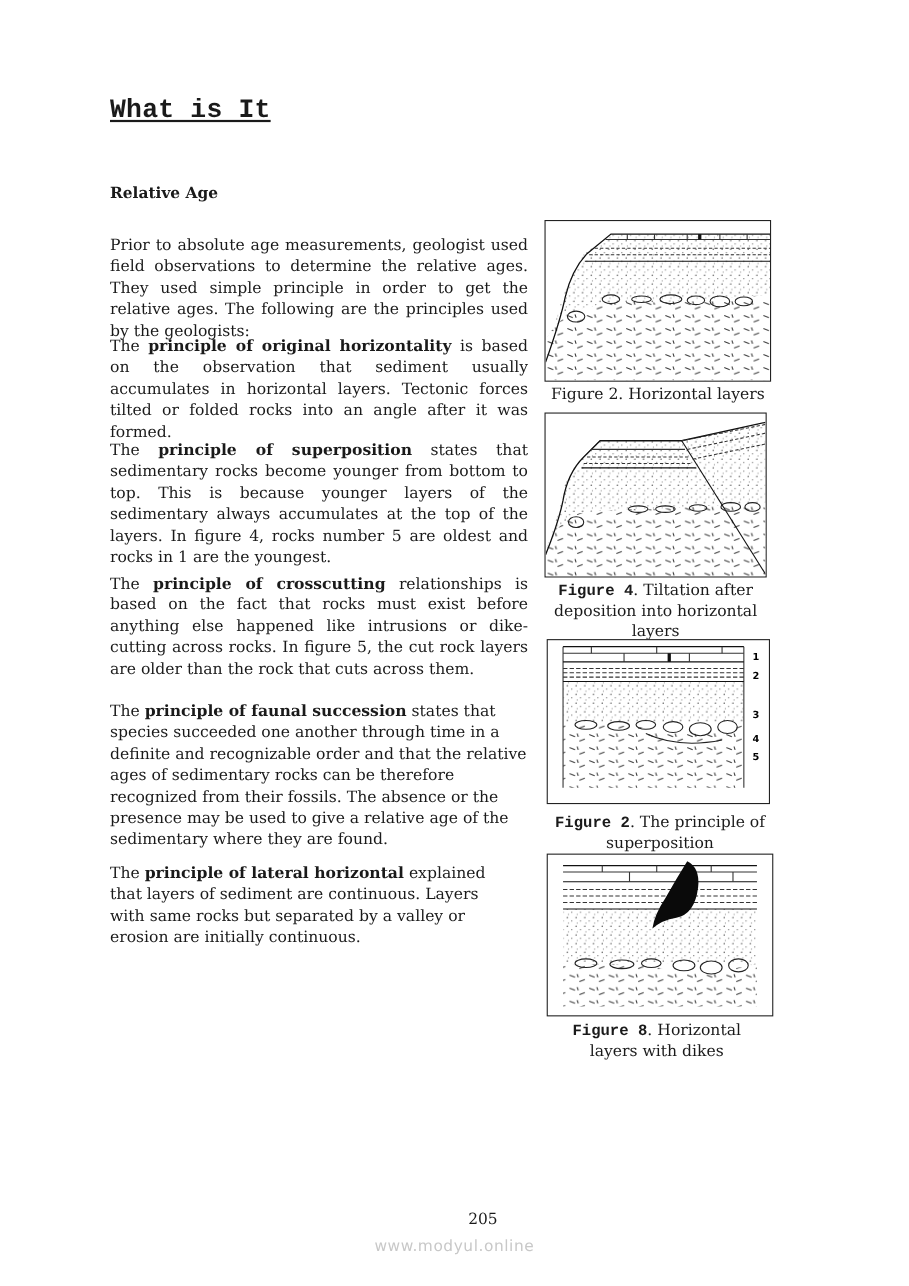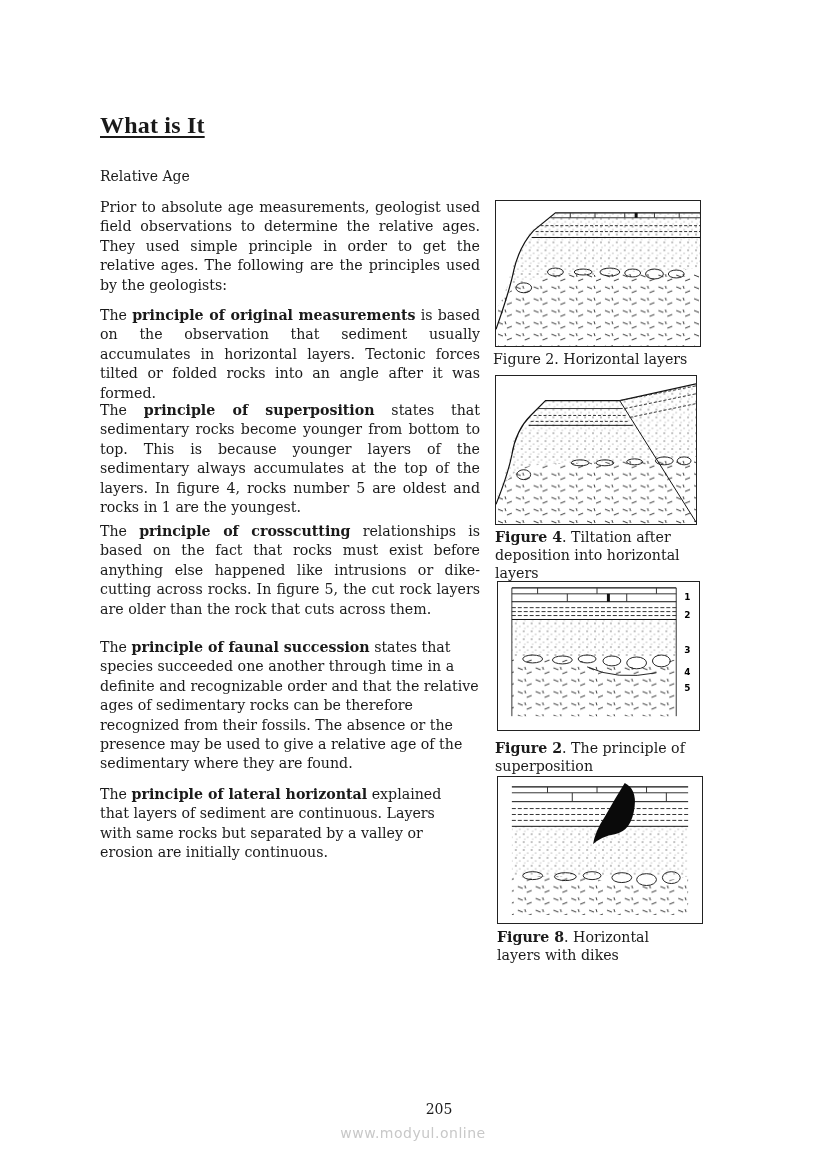--- a/index.html
+++ b/index.html
@@ -1,37 +1,37 @@
 <!DOCTYPE html>
 <html><head>
 <meta charset="utf-8">
 <style>
   html, body { margin: 0; padding: 0; background: #ffffff; }
   body { width: 826px; height: 1169px; position: relative; overflow: hidden; font-family: "DejaVu Serif", serif; color: #1a1a1a; }
-  .title { position: absolute; left: 100px; top: 112px; font-family: Liberation Serif, serif; font-weight: bold; font-size: 24px; text-decoration: underline; text-decoration-thickness: 2px; text-underline-offset: 3px; margin: 0; letter-spacing: 0.2px; }
-  .subtitle { position: absolute; left: 100px; top: 168px; font-weight: normal; font-size: 14px; margin: 0; }
+  .title { position: absolute; left: 100px; top: 87px; font-family: Liberation Mono, monospace; font-weight: bold; font-size: 24px; text-decoration: underline; text-decoration-thickness: 2px; text-underline-offset: 3px; margin: 0; letter-spacing: 0.2px; }
+  .subtitle { position: absolute; left: 100px; top: 168px; font-weight: bold; font-size: 14px; margin: 0; }
   .para { position: absolute; left: 100px; width: 380px; font-size: 14.2px; line-height: 19.4px; margin: 0; }
   .para.justify { text-align: justify; text-align-last: left; }
   .para b { font-weight: bold; }
   .fig { position: absolute; border: 1px solid #222; background: #fff; box-sizing: border-box; overflow: hidden; }
   .fig svg { display: block; width: 100%; height: 100%; }
-  .caption { position: absolute; font-size: 14.2px; line-height: 18px; margin: 0; }
-  .caption b { font-weight: bold; }
+  .caption { position: absolute; font-size: 14.2px; line-height: 18px; text-align: center; margin: 0; }
+  .caption b { font-weight: bold; font-family: Liberation Mono, monospace; }
   .page-num { position: absolute; left: 0; width: 826px; top: 1101px; text-align: center; font-size: 14px; padding-left: 26px; }
   .watermark { position: absolute; left: 0; width: 826px; top: 1125px; text-align: center; font-family: "DejaVu Sans", sans-serif; font-size: 14px; color: #c8c8c8; letter-spacing: 0.5px; }
 </style>
 </head>
 <body>
 
 <h1 class="title">What is It</h1>
 <h2 class="subtitle">Relative Age</h2>
 
-<p class="para justify" style="top:198px;">Prior to absolute age measurements, geologist used field observations to determine the relative ages. They used simple principle in order to get the relative ages.  The following are the principles used by the geologists:</p>
+<p class="para justify" style="top:214px;">Prior to absolute age measurements, geologist used field observations to determine the relative ages. They used simple principle in order to get the relative ages.  The following are the principles used by the geologists:</p>
 
-<p class="para justify" style="top:306px;"><span>The </span><b>principle of original measurements</b><span> is based on the observation that sediment usually accumulates in horizontal layers. Tectonic forces tilted or folded rocks into an angle after it was formed.</span></p>
+<p class="para justify" style="top:306px;"><span>The </span><b>principle of original horizontality</b><span> is based on the observation that sediment usually accumulates in horizontal layers. Tectonic forces tilted or folded rocks into an angle after it was formed.</span></p>
 
 <p class="para justify" style="top:401px;"><span>The </span><b>principle of superposition</b><span> states that sedimentary rocks become younger from bottom to top. This is because younger layers of the sedimentary always accumulates at the top of the layers. In figure 4, rocks number 5 are oldest and rocks in 1 are the youngest.</span></p>
 
 <p class="para justify" style="top:522px;"><span>The </span><b>principle of crosscutting</b><span> relationships is based on the fact that rocks must exist before anything else happened like intrusions or dike-cutting across rocks.  In figure 5, the cut rock layers are older than the rock that cuts across them.</span></p>
 
 <p class="para" style="top:638px; width:385px;"><span>The </span><b>principle of faunal succession</b><span> states that species succeeded one another through time in a definite and recognizable order and that the relative ages of sedimentary rocks can be therefore recognized from their fossils. The absence or the presence may be used to give a relative age of the sedimentary where they are found.</span></p>
 
 <p class="para" style="top:785px; width:360px;"><span>The </span><b>principle of lateral horizontal</b><span> explained that layers of sediment are continuous. Layers with same rocks but separated by a valley or erosion are initially continuous.</span></p>
 
 <div class="fig" style="left:495px; top:200px; width:206px; height:147px;">

